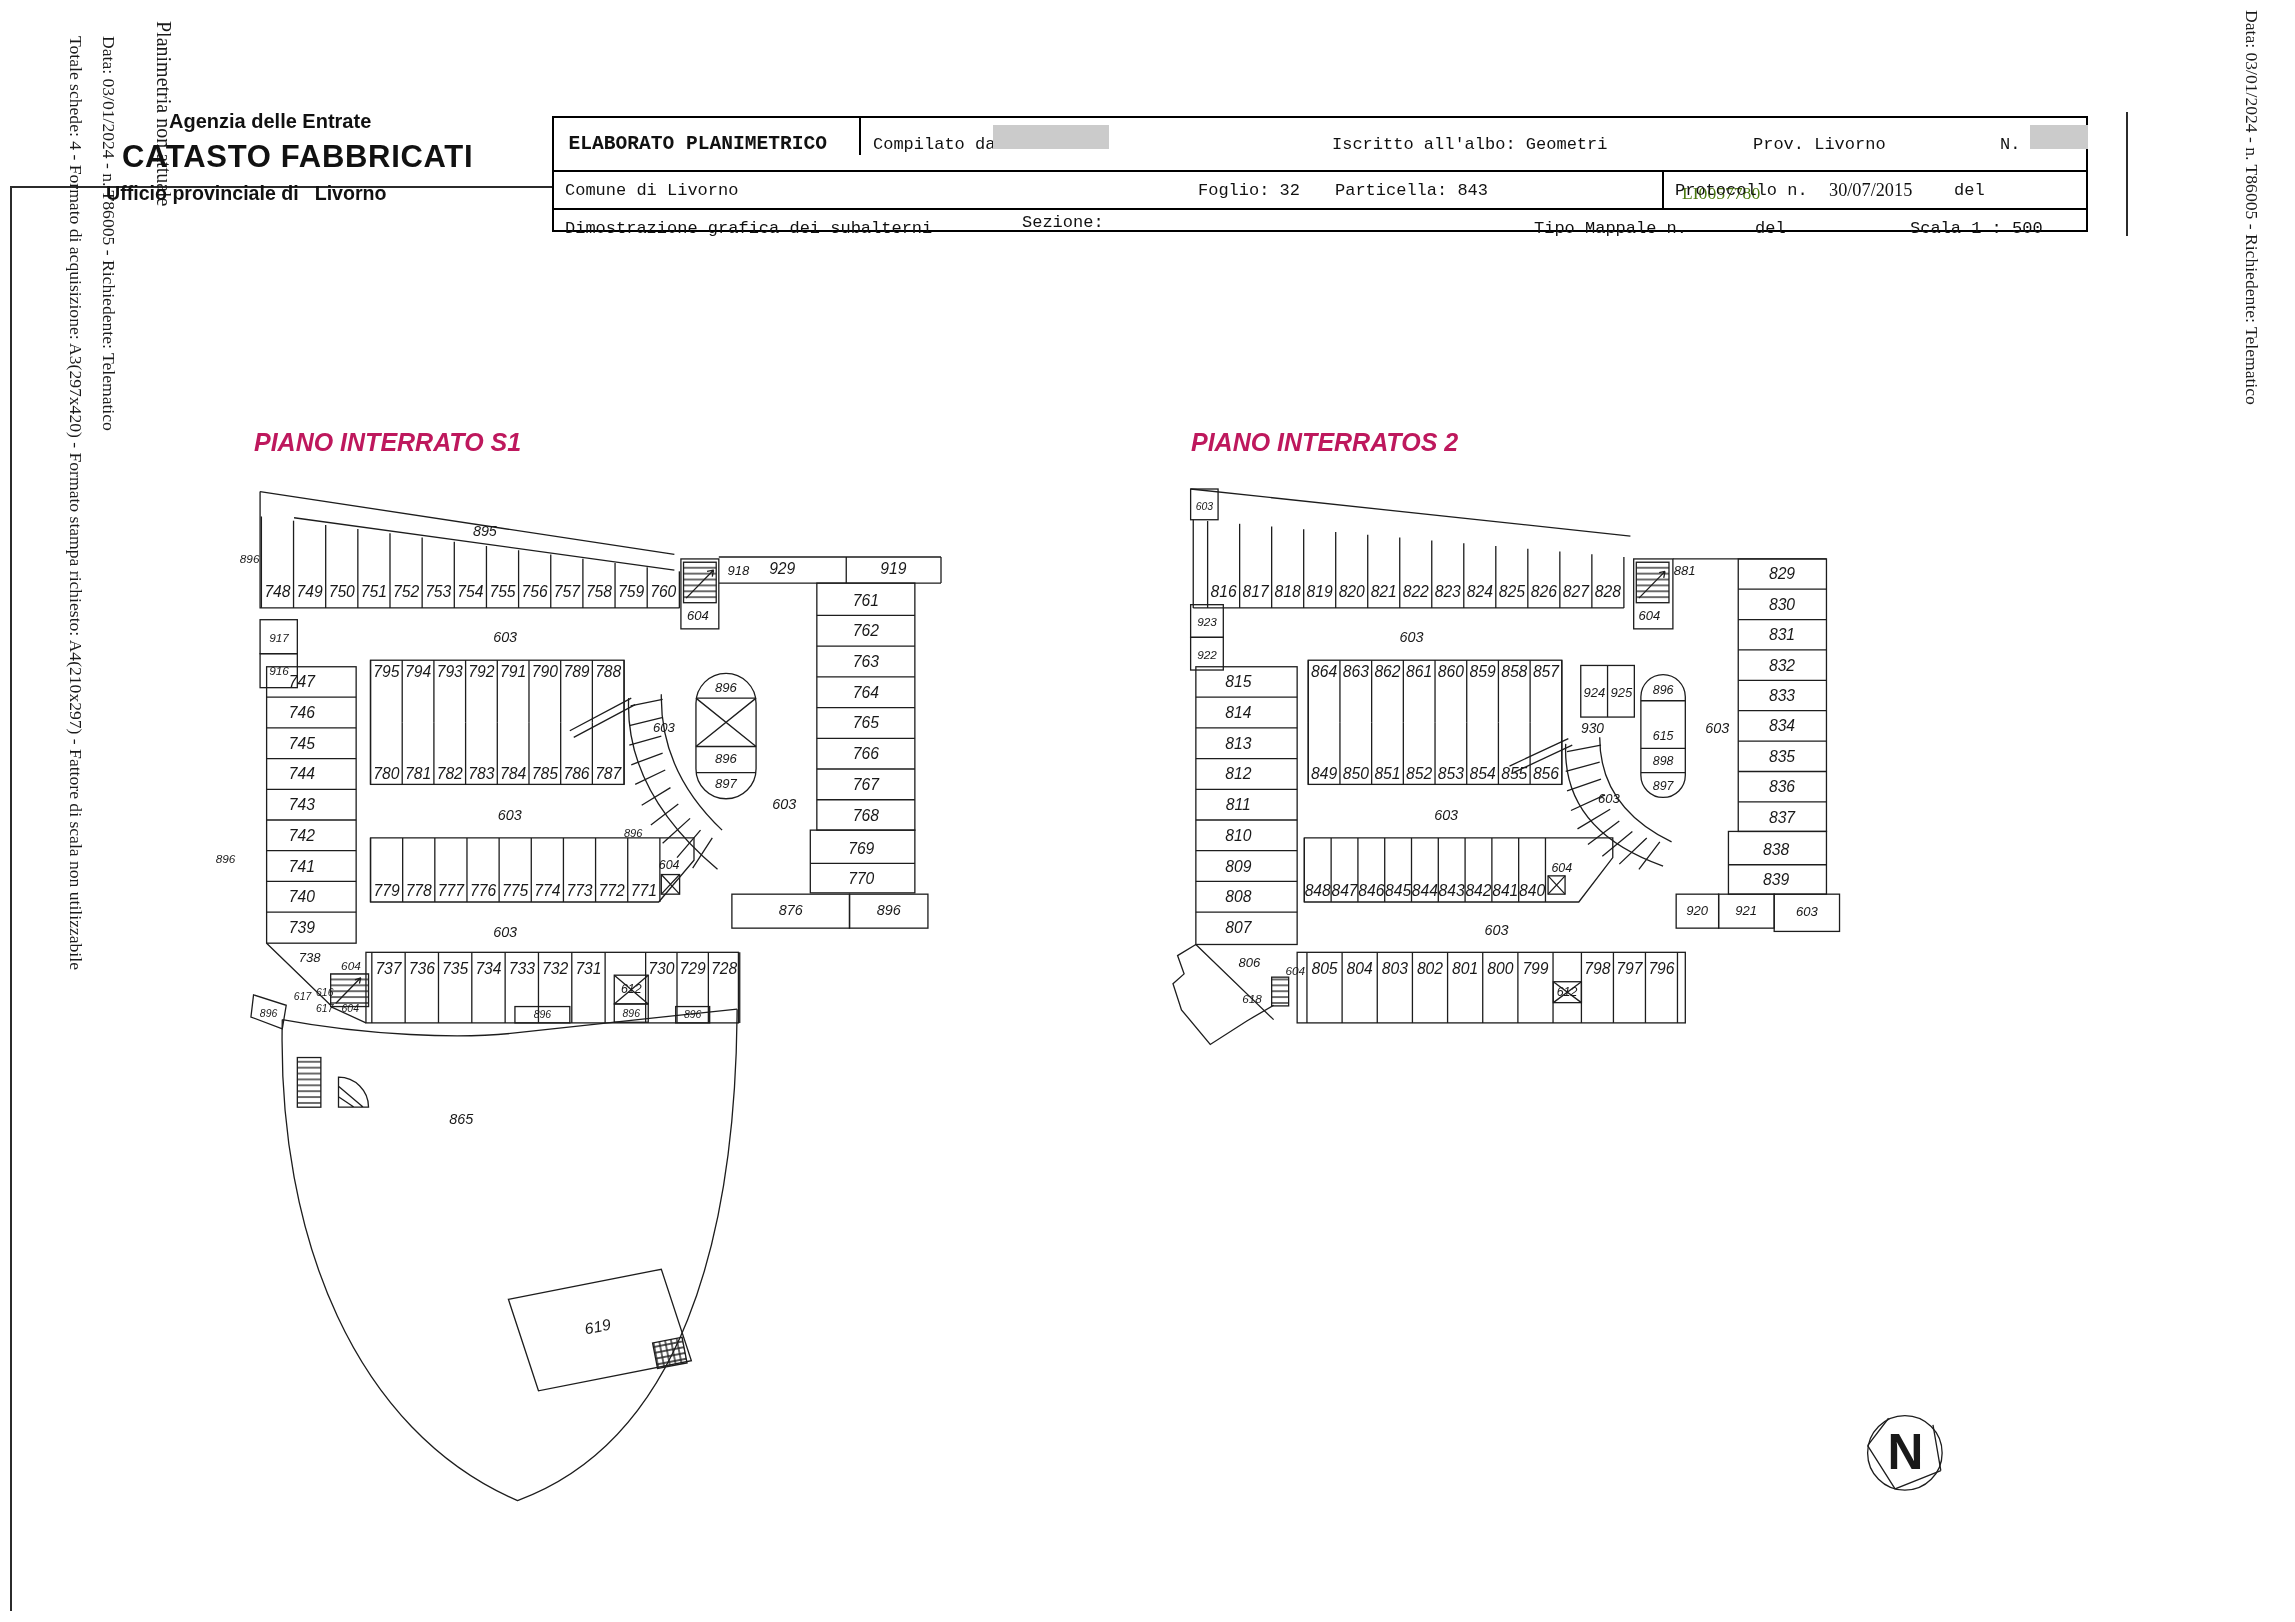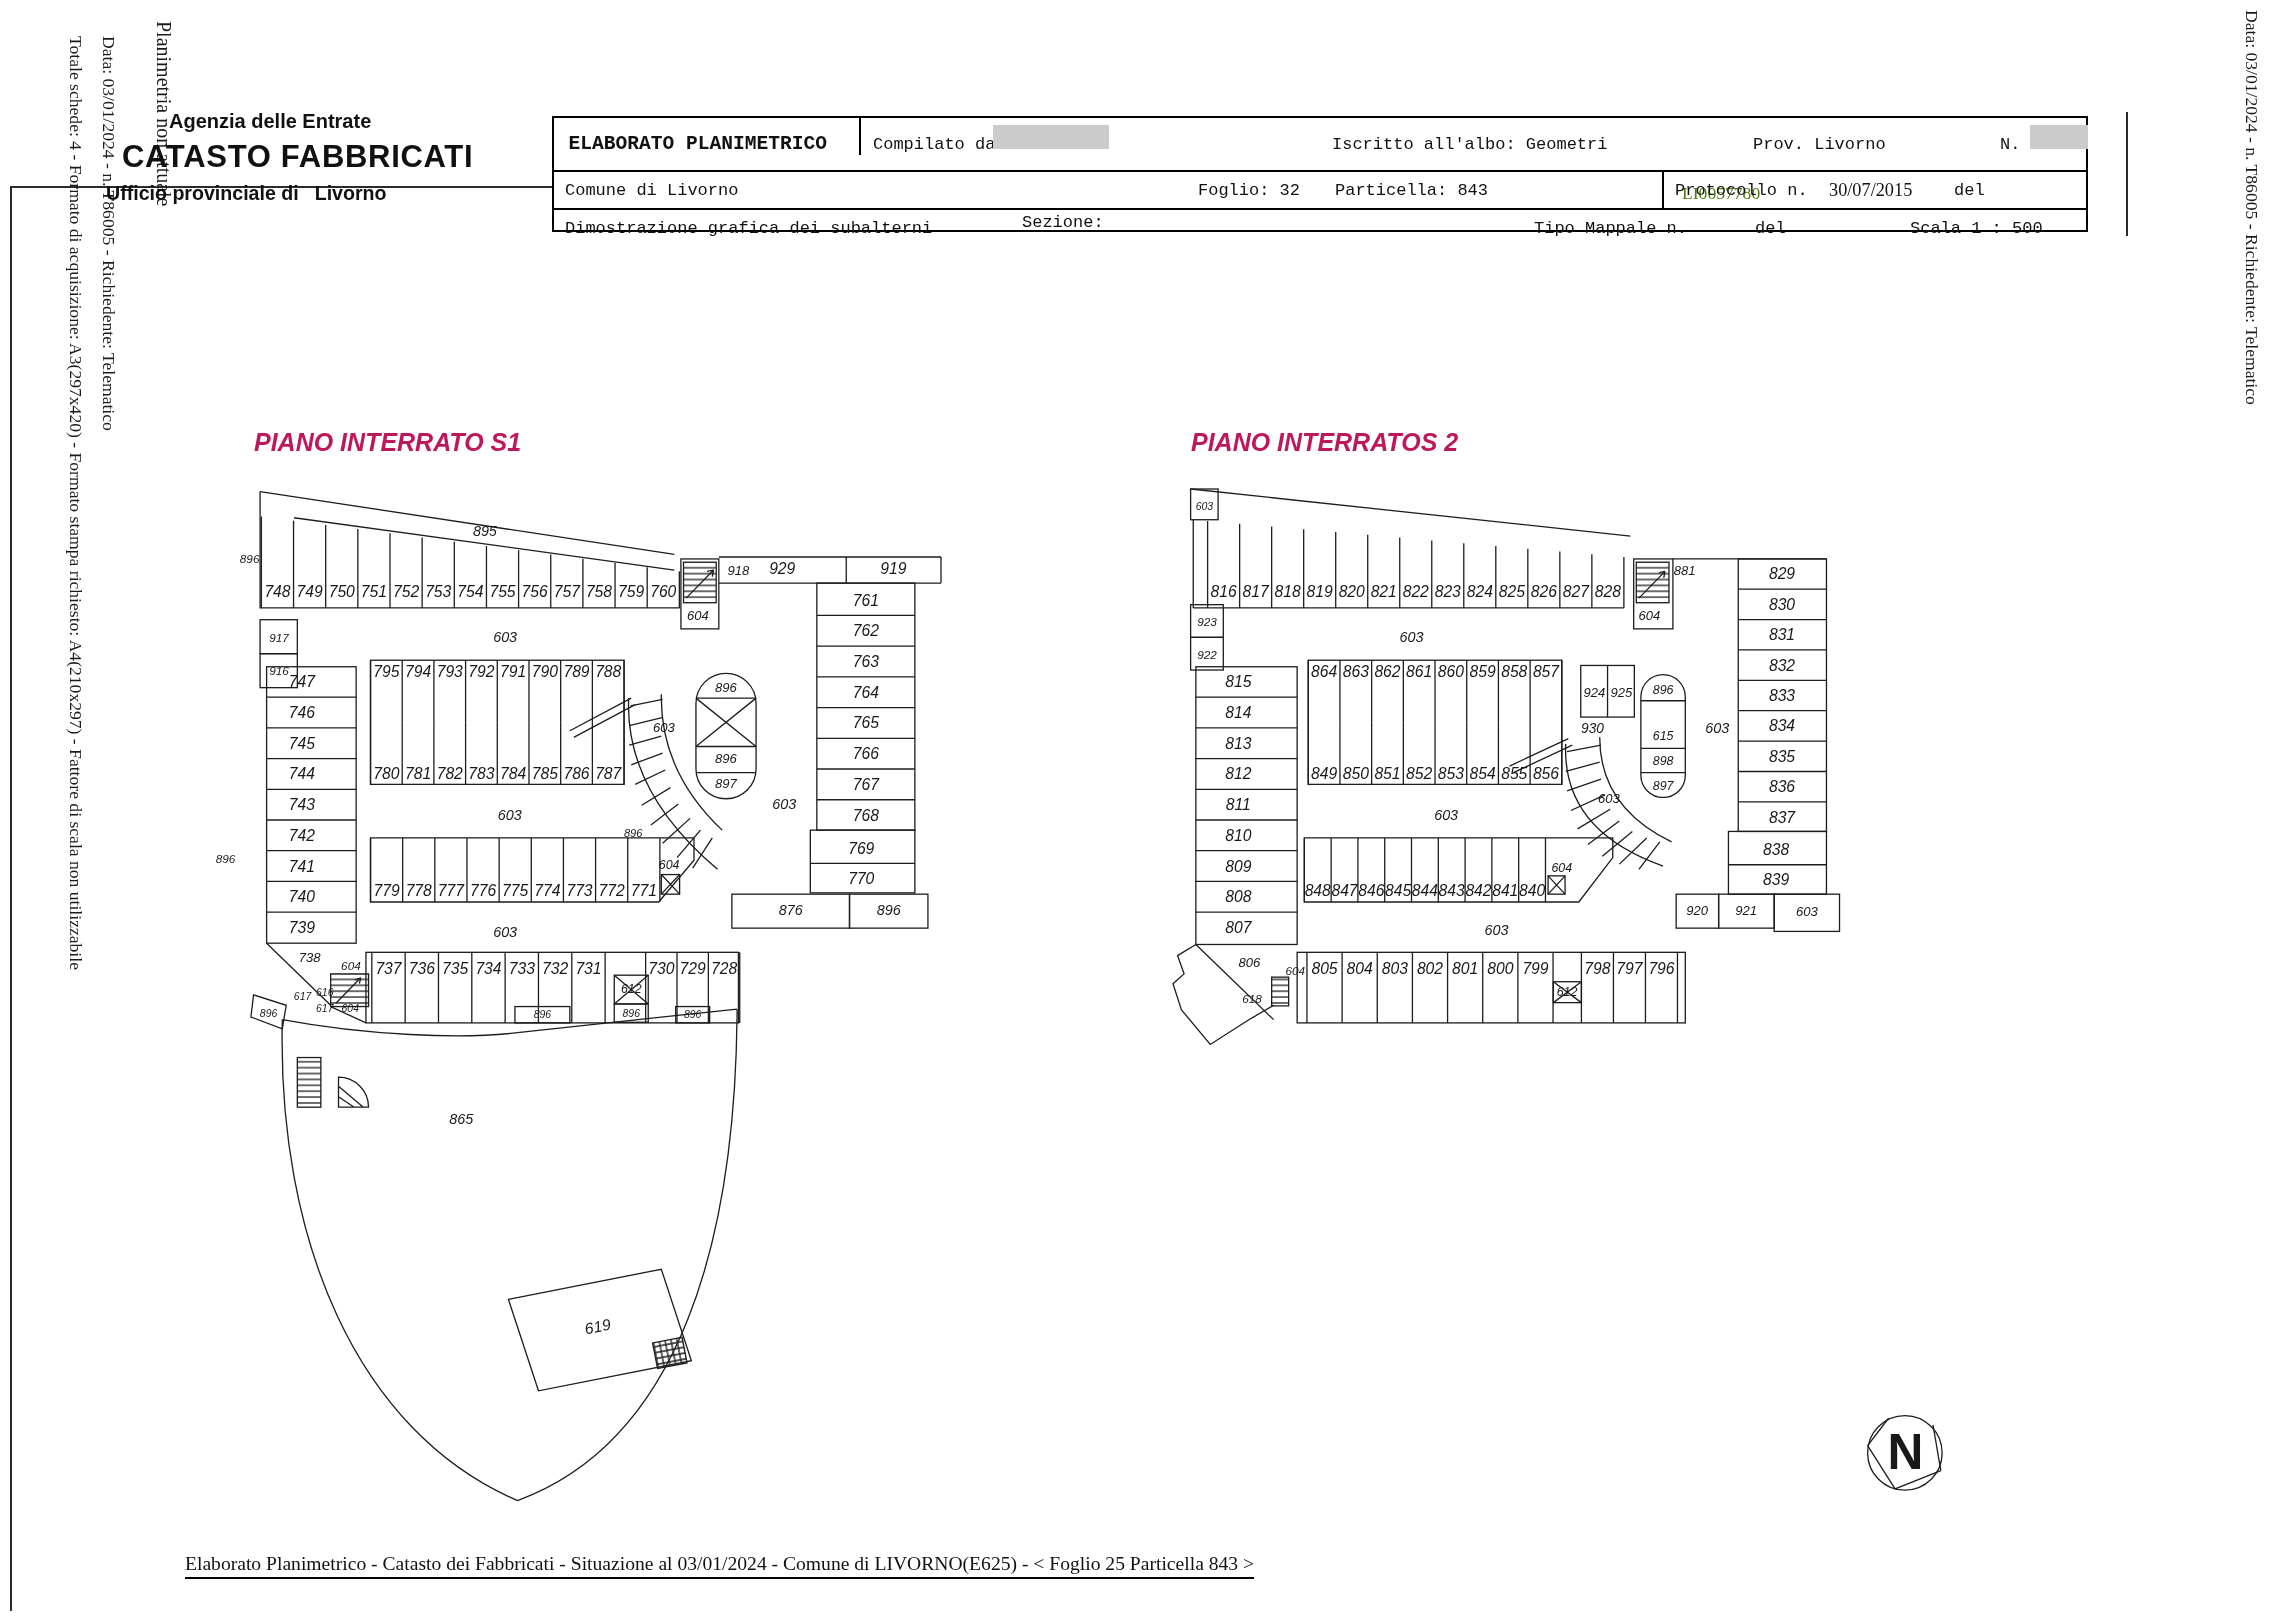--- a/index.html
+++ b/index.html
@@ -594,16 +594,15 @@
       <text x="2765" y="1402" font-size="20">603</text>
     </g>
 
     <g>
       <circle cx="2915" cy="2223" r="57"></circle>
       <path d="M2858 2212 L2900 2278 L2970 2250 M2858 2212 L2890 2170 M2970 2250 L2958 2180"></path>
       <text class="nn" x="2916" y="2248">N</text>
     </g>
   </svg>
 
-  <div id="footer">Elaborato Planimetrico - Catasto dei Fabbricati - Situazione al 03/01/2024 - Comune di LIVORNO(E625) - &lt; Foglio 25 Particella 843 &gt;</div>
 
 </div>
 
 
 </body></html>

